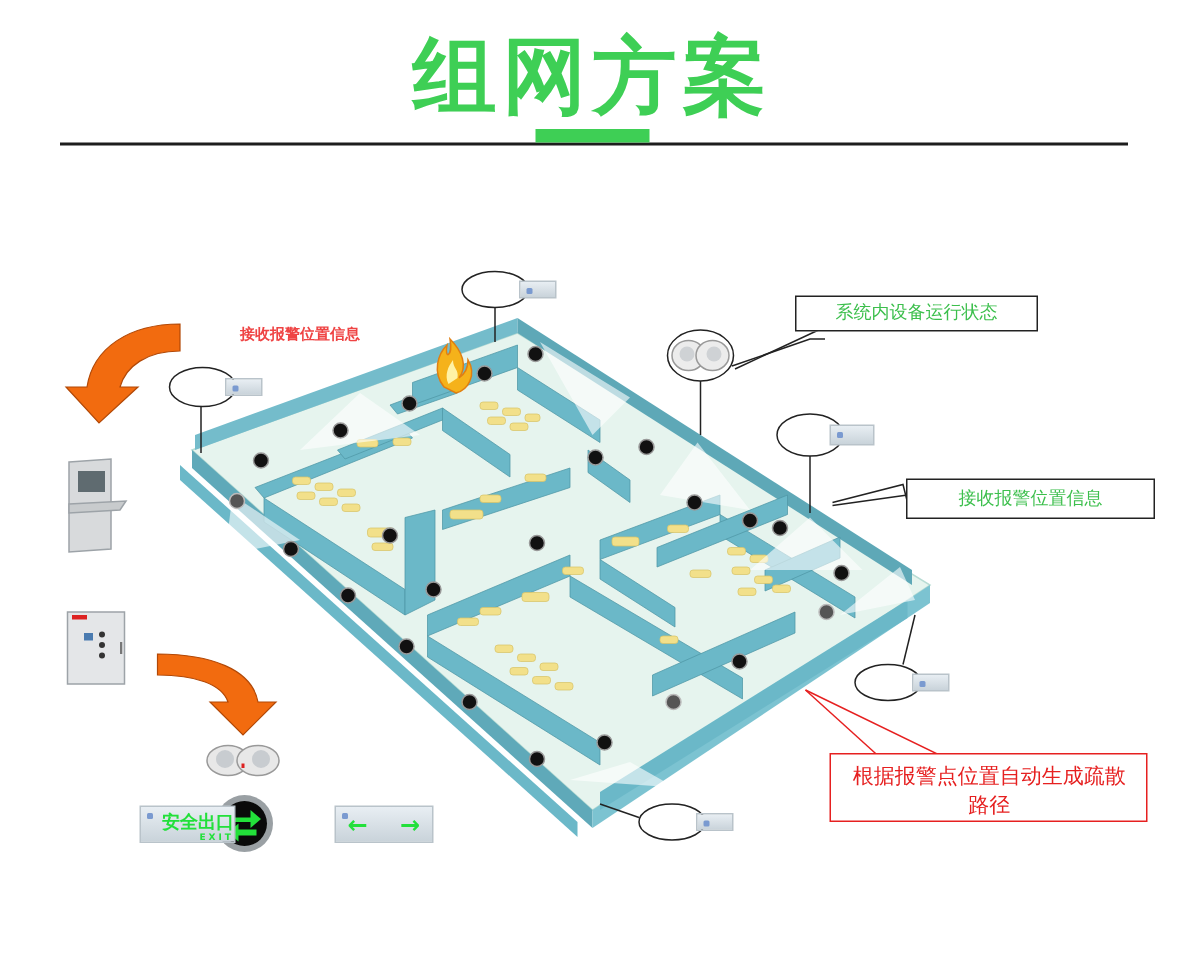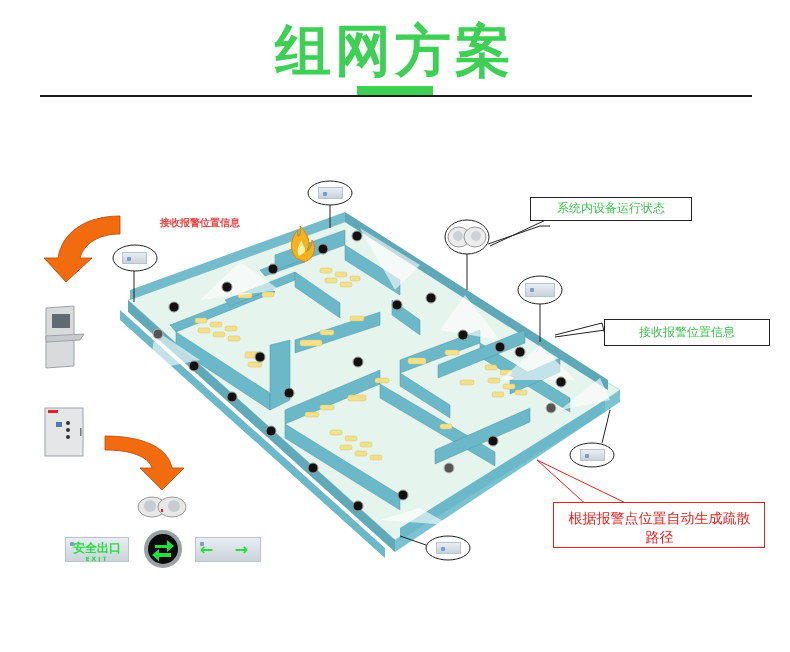--- a/index.html
+++ b/index.html
@@ -4,21 +4,21 @@
 <style>
   html,body{margin:0;padding:0;background:#ffffff;}
   body{width:790px;height:652px;position:relative;overflow:hidden;font-family:"DejaVu Sans",sans-serif;}
   .title{position:absolute;left:0;top:14px;width:790px;text-align:center;font-size:56px;font-weight:bold;color:#3ecf55;letter-spacing:4px;}
   .rule{position:absolute;left:40px;top:95px;width:712px;height:2px;background:#1d1d1d;}
   .rule-accent{position:absolute;left:357px;top:86px;width:76px;height:9px;background:#3ecf55;}
   svg.scene{position:absolute;left:0;top:0;}
   .lbl-green{position:absolute;font-size:10px;color:#ef4444;font-weight:bold;text-align:right;}
   .callout{position:absolute;border:1.5px solid #222;background:#fff;font-size:12px;color:#3cbf4c;text-align:center;box-sizing:border-box;}
   .callout-red{position:absolute;border:1.5px solid #e62020;background:#fff;font-size:14px;color:#e62020;text-align:center;box-sizing:border-box;line-height:19px;padding-top:6px;}
-  .sign{position:absolute;background:linear-gradient(#e8eef3,#c9d3da);border:1px solid #b9c3ca;box-sizing:border-box;text-align:center;}
+  .sign{position:absolute;background:linear-gradient(#e8eef3,#c9d3da);border:1px solid #b9c3ca;box-sizing:border-box;text-align:right;margin-left:28px;}
   .sign .cn{color:#22e03a;font-weight:bold;font-size:12px;line-height:14px;margin-top:6px;}
   .sign .en{color:#22e03a;font-weight:bold;font-size:6px;letter-spacing:2px;line-height:7px;}
   .sign .arrows{color:#22e03a;font-weight:bold;font-size:16px;line-height:26px;letter-spacing:8px;}
   .sign .dot{position:absolute;left:4px;top:4px;width:4px;height:4px;background:#7a9ad0;border-radius:1px;}
 </style>
 </head>
 <body>
 
 <div class="title">组网方案</div>
 <div class="rule"></div>

